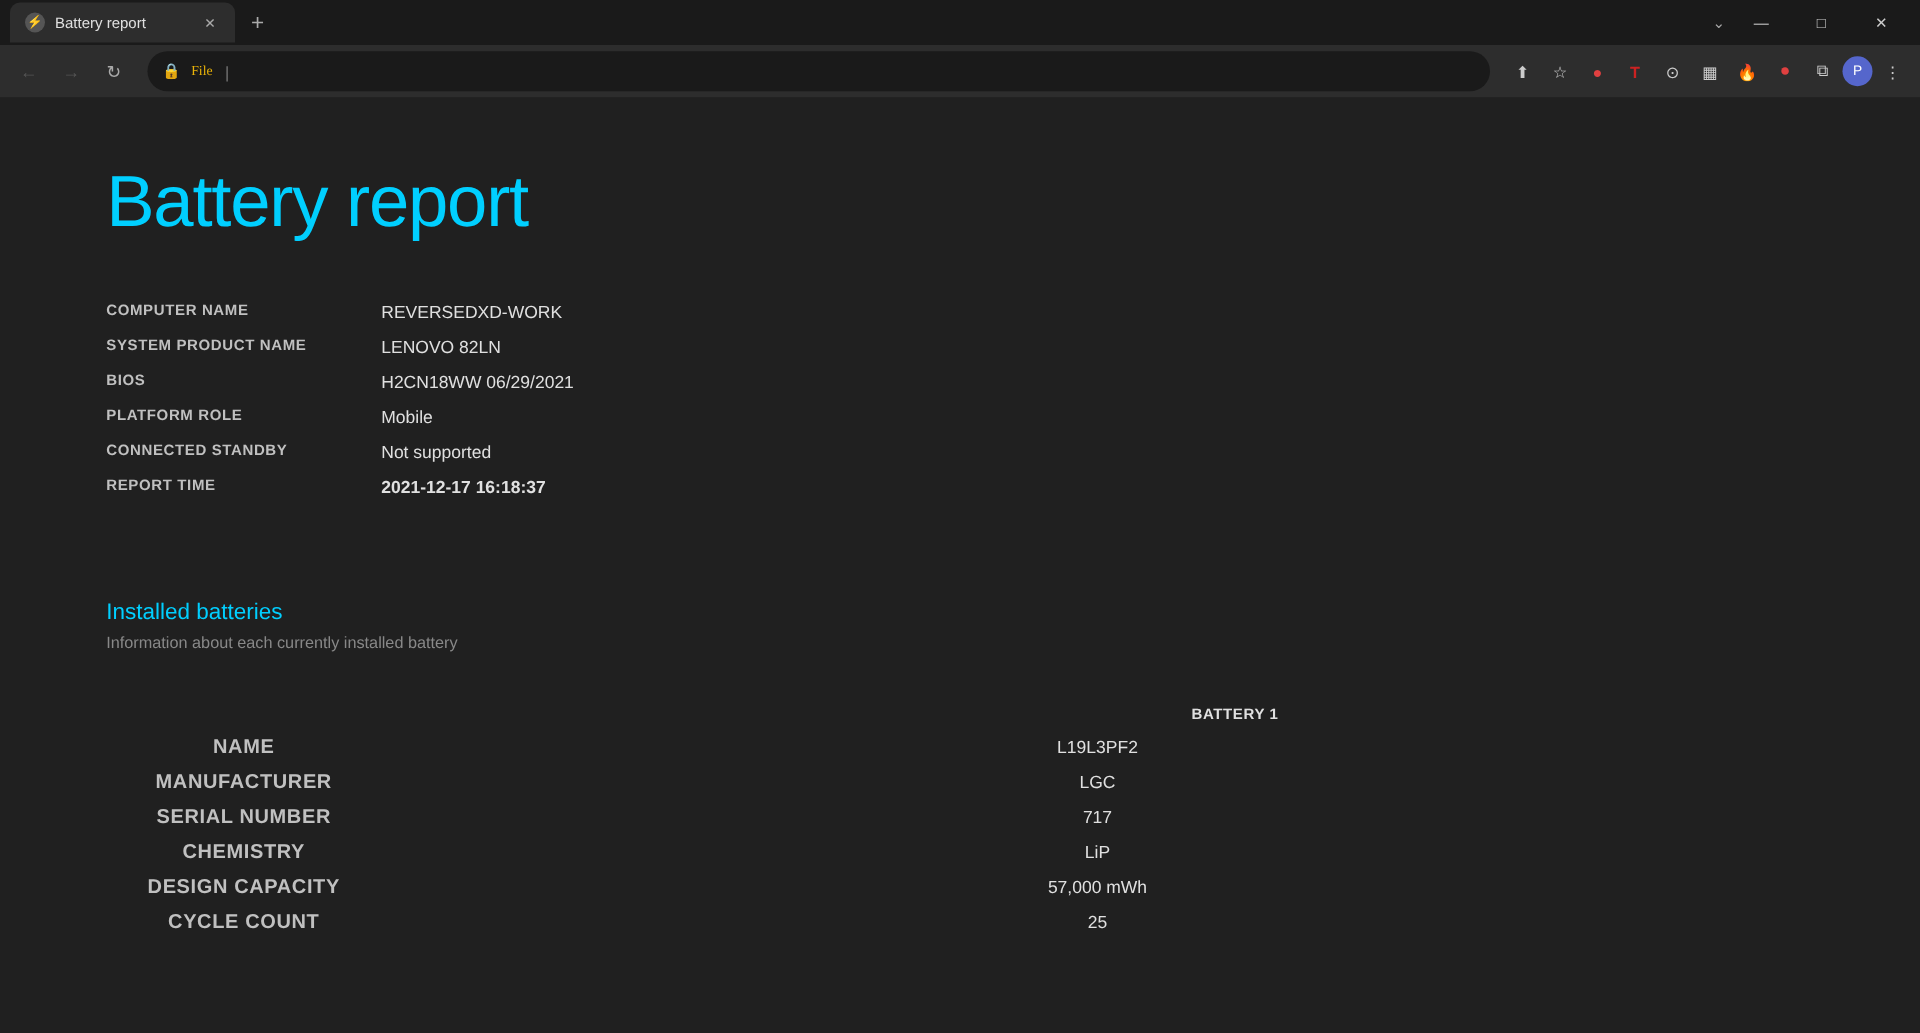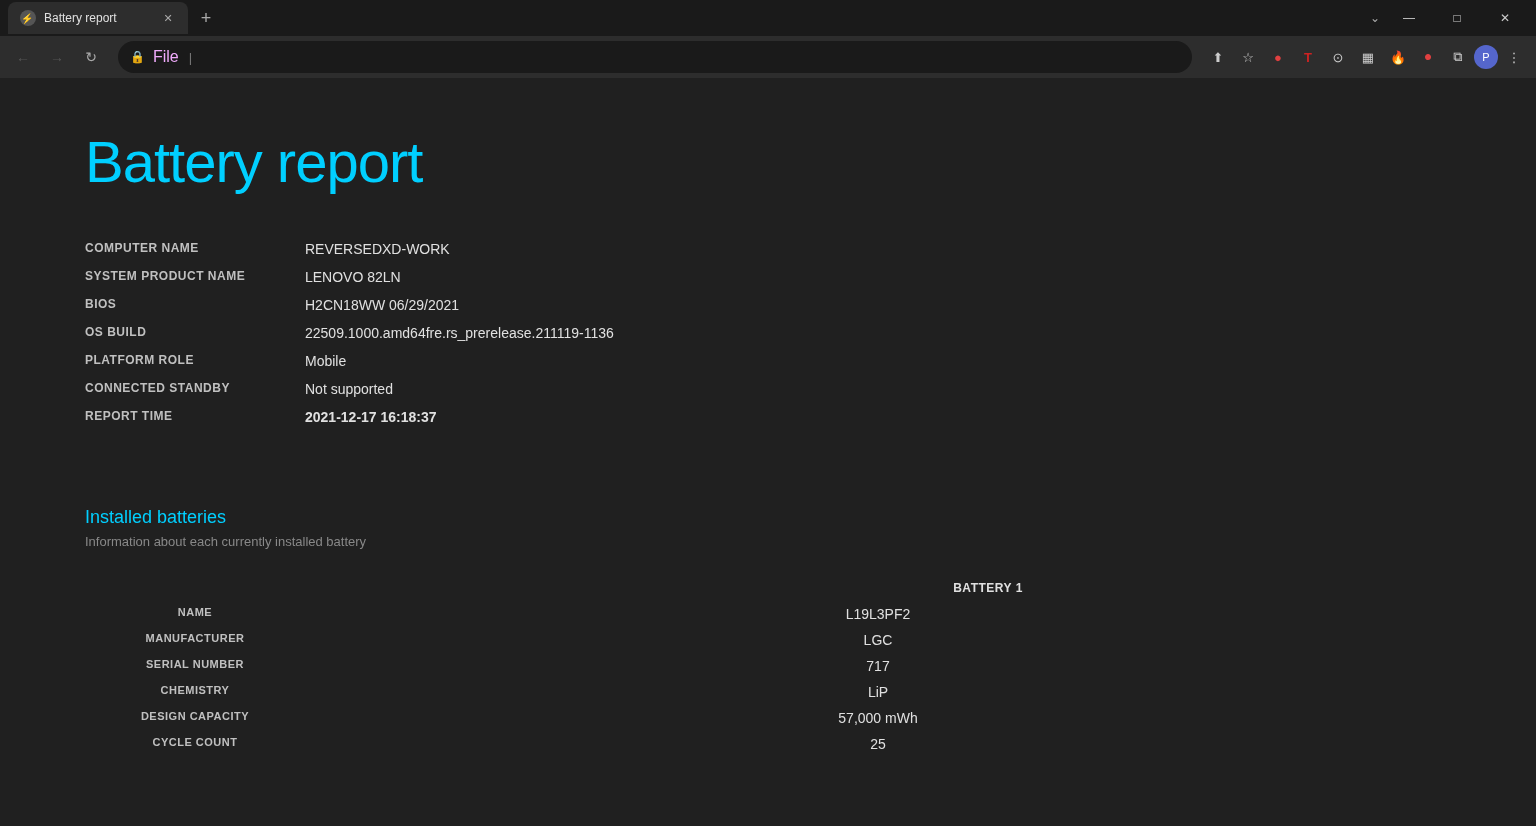--- a/index.html
+++ b/index.html
@@ -168,42 +168,42 @@
 
     .section-title {
       font-size: 18px;
       font-weight: 400;
       color: #00cfff;
       margin-bottom: 6px;
     }
     .section-subtitle {
       font-size: 13px;
       color: #888;
-      margin-bottom: 26px;
+      margin-bottom: 37px;
     }
 
     .battery-table {
       width: 100%;
       border-collapse: collapse;
       text-align: center;
     }
     .battery-table thead td {
       font-size: 12px;
       font-weight: 700;
       color: #e0e0e0;
       padding: 6px 0;
       padding-left: 220px;
       letter-spacing: 0.5px;
     }
     .battery-table tbody td {
       padding: 5px 0;
       vertical-align: top;
     }
     .battery-table tbody td:first-child {
-      font-size: 11px;
+      font-size: 16px;
       font-weight: 700;
       color: #c0c0c0;
       width: 220px;
       letter-spacing: 0.5px;
       text-transform: uppercase;
     }
     .battery-table tbody td:last-child {
       font-size: 14px;
       color: #e0e0e0;
       margin-top: 15px;
@@ -230,21 +230,21 @@
       <div class="win-btn close-btn">✕</div>
     </div>
   </div>
 
   <div class="toolbar">
     <div class="nav-btn disabled">←</div>
     <div class="nav-btn disabled">→</div>
     <div class="nav-btn">↻</div>
     <div class="address-bar">
       <span class="address-icon">🔒</span>
-      <span style="font-size:16px;color:#f0abfc;margin-right:2px;">File</span>
+      <span style="font-size:11px;color:#eab308;margin-right:2px;font-family:Liberation Serif, serif;">File</span>
       <span style="color:#777;margin-right:2px;">|</span>
     </div>
     <div class="toolbar-icons">
       <div class="toolbar-icon">⬆</div>
       <div class="toolbar-icon">☆</div>
       <div class="toolbar-icon red">●</div>
       <div class="toolbar-icon" style="color:#cc2222;font-weight:bold;">T</div>
       <div class="toolbar-icon">⊙</div>
       <div class="toolbar-icon">▦</div>
       <div class="toolbar-icon" style="color:#e04040;">🔥</div>
@@ -267,24 +267,20 @@
     </tr>
         <tr>
       <td>SYSTEM PRODUCT NAME</td>
       <td>LENOVO 82LN</td>
     </tr>
         <tr>
       <td>BIOS</td>
       <td>H2CN18WW 06/29/2021</td>
     </tr>
         <tr>
-      <td>OS BUILD</td>
-      <td>22509.1000.amd64fre.rs_prerelease.211119-1136</td>
-    </tr>
-        <tr>
       <td>PLATFORM ROLE</td>
       <td>Mobile</td>
     </tr>
         <tr>
       <td>CONNECTED STANDBY</td>
       <td>Not supported</td>
     </tr>
         <tr class="bold-value">
       <td>REPORT TIME</td>
       <td>2021-12-17   16:18:37</td>

